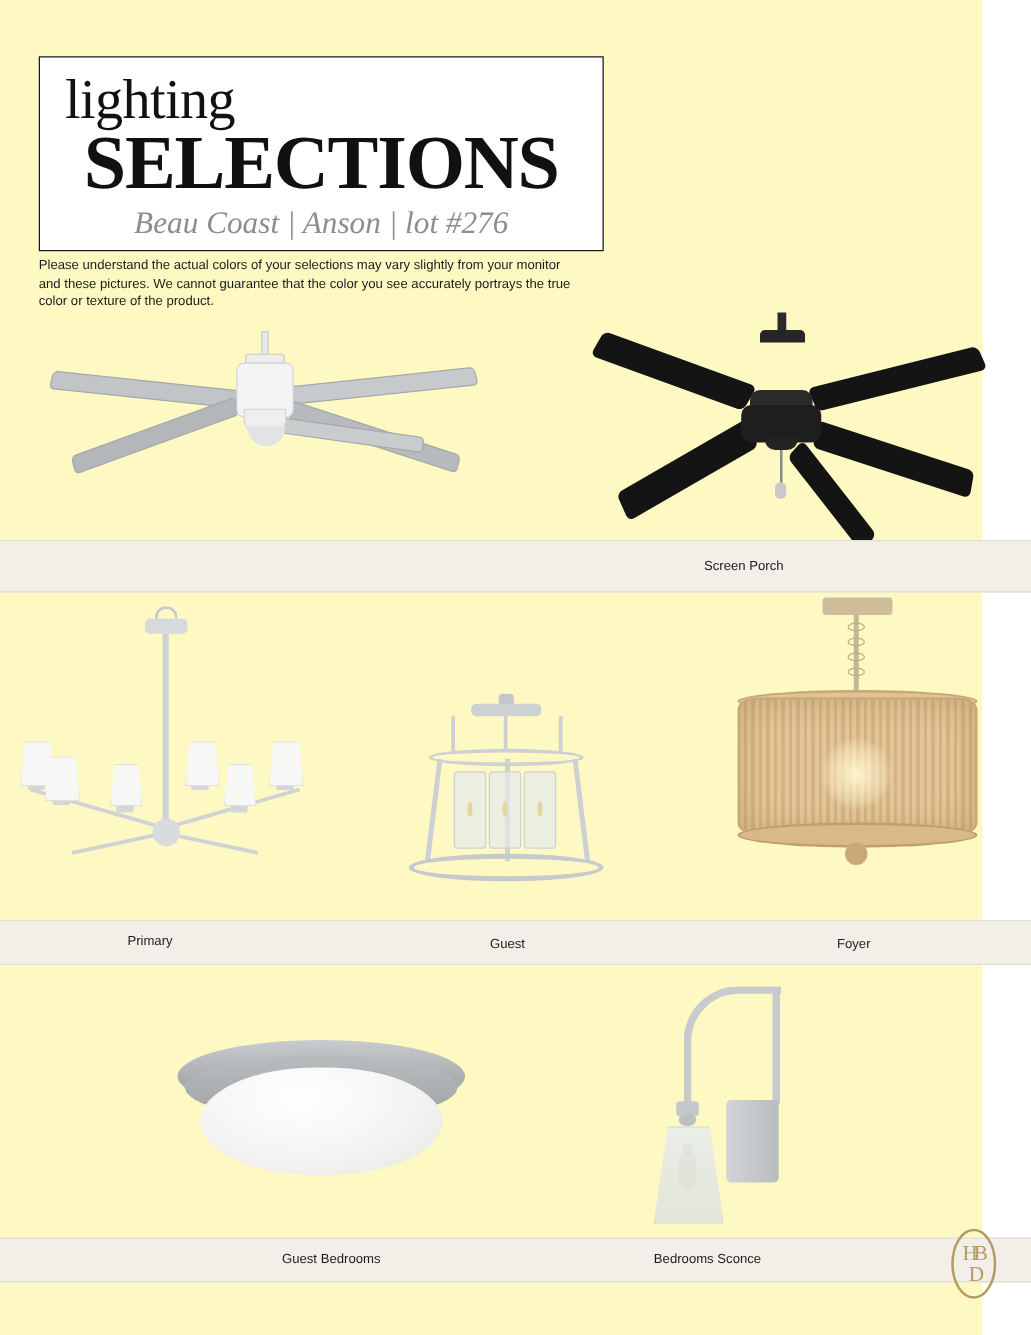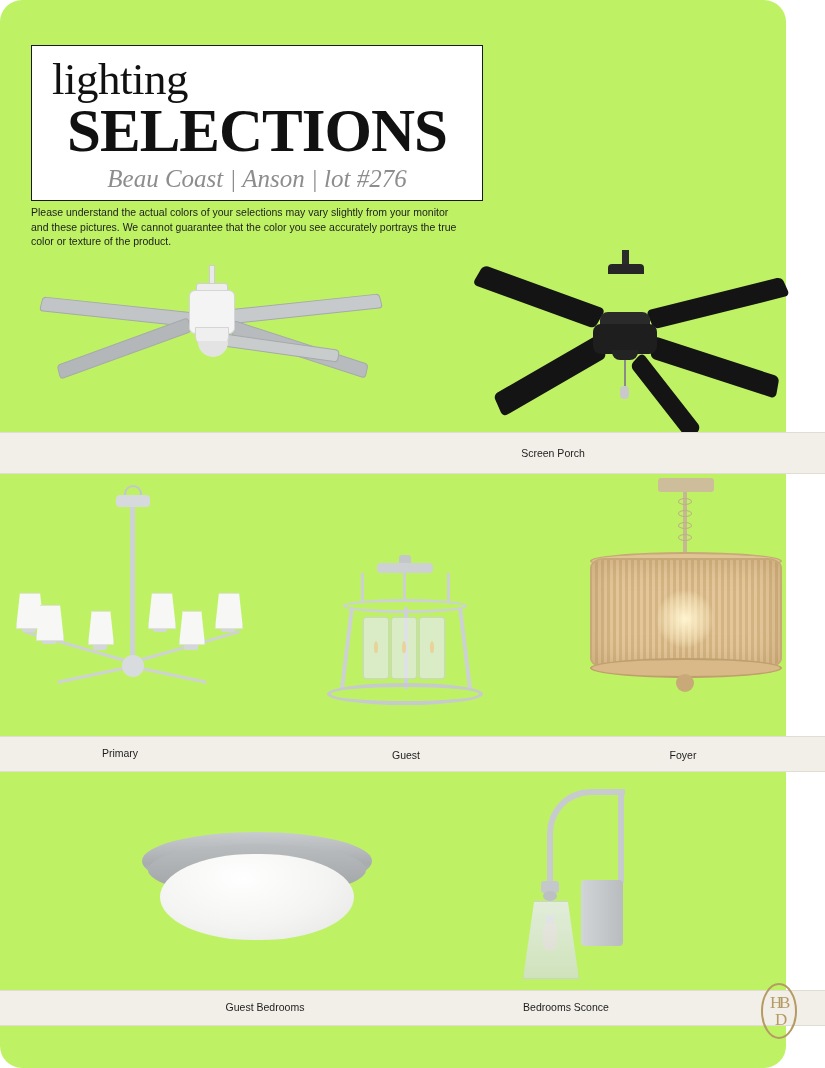--- a/index.html
+++ b/index.html
@@ -4,21 +4,21 @@
 <style>
   * { box-sizing: border-box; }
   html, body { margin: 0; padding: 0; }
   body {
     width: 825px; height: 1068px;
     background: #ffffff;
     font-family: "Liberation Sans", sans-serif;
     position: relative;
     overflow: hidden;
   }
-  .page { position: relative; width: 786px; height: 1068px; background:#bef264;border-radius:22px; }
+  .page { position: relative; width: 786px; height: 1068px; background:#fef9c3; }
 
   
   .title-box {
     position: absolute; left: 31px; top: 45px;
     width: 452px; height: 156px;
     border: 1.5px solid #1a1a1a;
     background: #fff;
     padding: 6px 14px 0 14px;
   }
   .title-lighting {
@@ -232,21 +232,21 @@
     <div class="rod"></div>
       <div class="canopy"></div>
     <div class="motor-top"></div>
       <div class="motor"></div>
       <div class="cap"></div>
     <div class="pull"></div>
       <div class="pull-knob"></div>
   </div>
 
   <div class="band" style="top:432px; height:42px;"></div>
-  <div class="caption" style="left:468px; top:446px; width:170px;">Screen Porch</div>
+  <div class="caption" style="left:510px; top:446px; width:170px;">Screen Porch</div>
 
   <div class="prod chand">
     <div class="hook"></div>
       <div class="cap"></div>
       <div class="stem"></div>
 
     <div class="arm" style="left:124px; top:176px; width:112px; transform:rotate(-16deg);"></div>
     <div class="arm" style="left:124px; top:176px; width:112px; transform:rotate(196deg);"></div>
     <div class="arm" style="left:124px; top:180px; width:76px; transform:rotate(12deg);"></div>
     <div class="arm" style="left:124px; top:180px; width:76px; transform:rotate(168deg);"></div>

